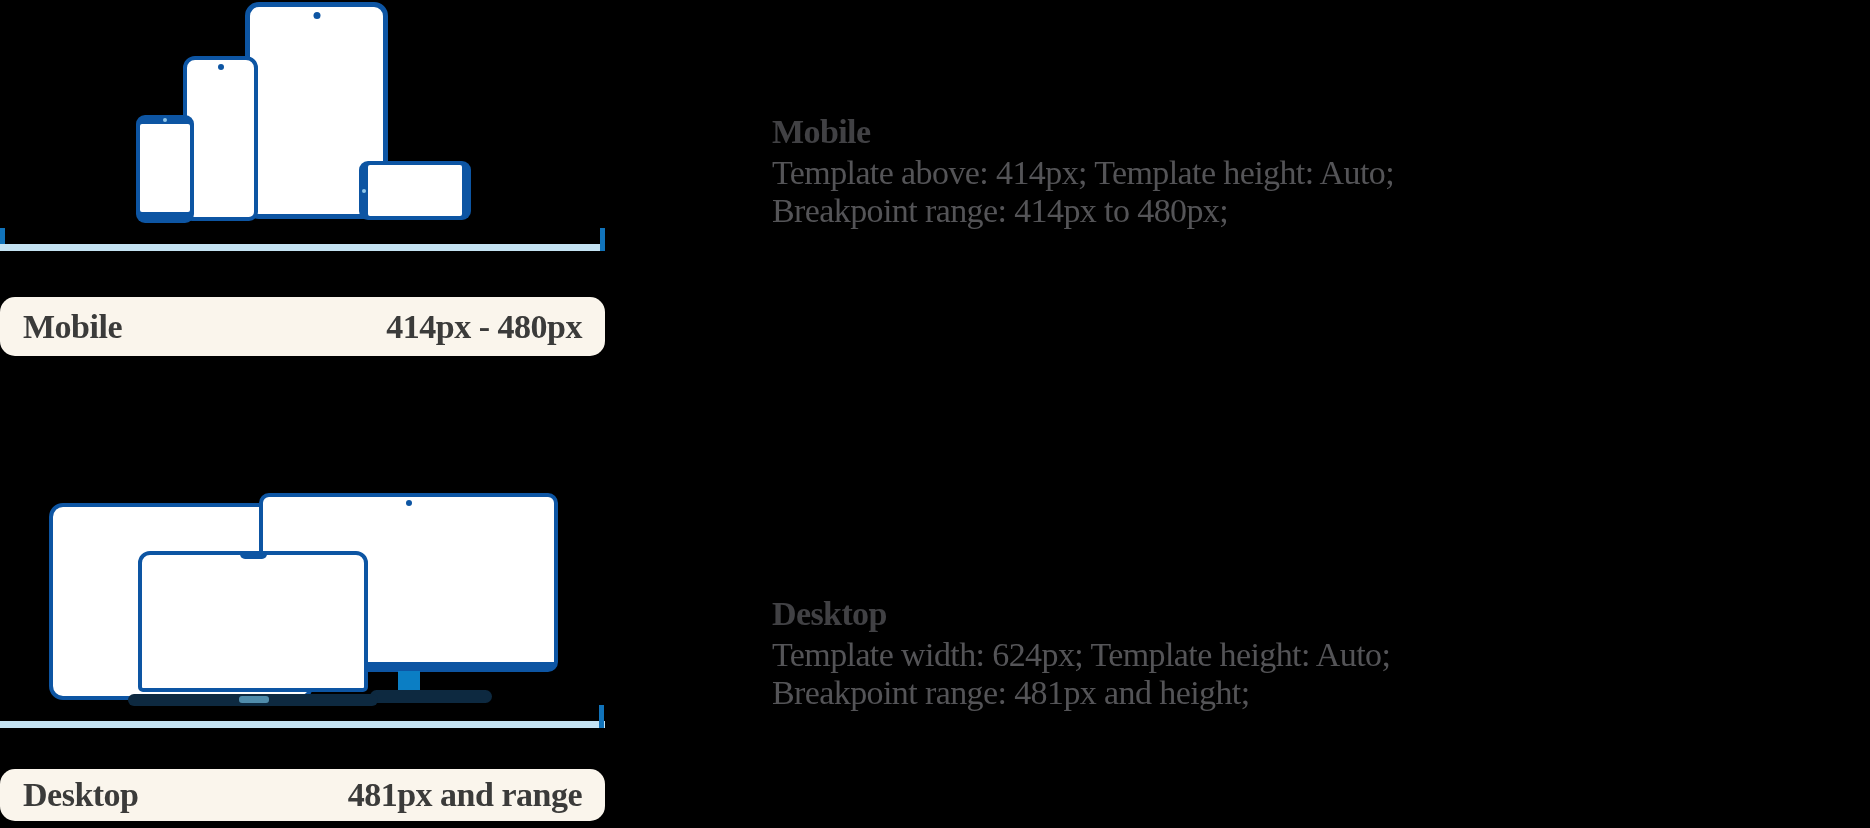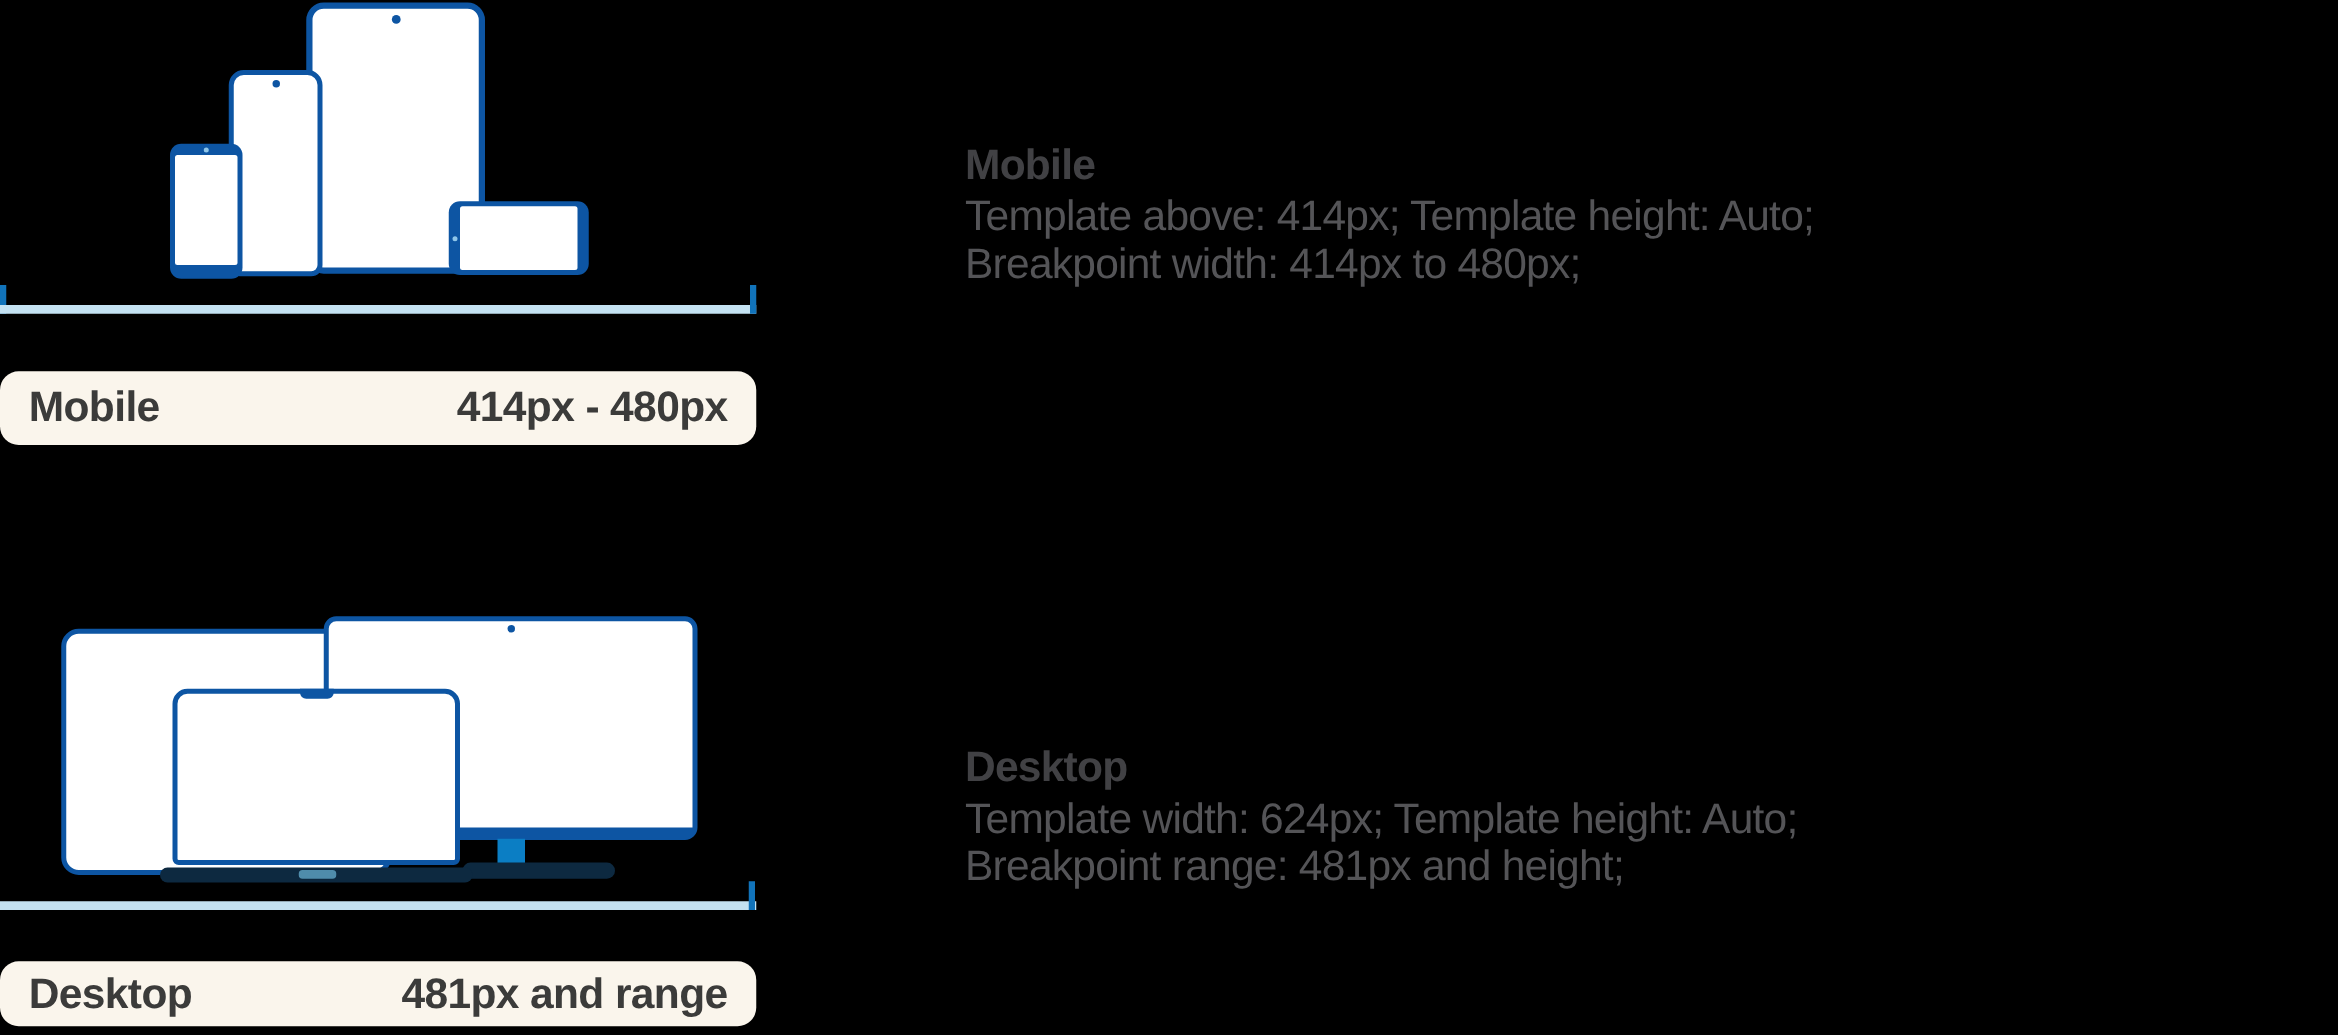--- a/index.html
+++ b/index.html
@@ -15,21 +15,21 @@
     --bar-text:#3b3b3a;
     --heading-text:#414144;
     --body-text:#545457;
   }
   html,body{margin:0;padding:0;background:var(--background);}
   .stage{
     position:relative;width:1870px;height:828px;overflow:hidden;
     background:var(--background);
     font-family:"Liberation Sans","DejaVu Sans",sans-serif;
   }
-  .abs{position:absolute;box-sizing:border-box;}
+  .abs{position:absolute;box-sizing:border-box;font-family:Liberation Serif, serif;}
 
   
   .frame{background:#fff;border:4px solid var(--device-blue);}
   .cam{position:absolute;border-radius:50%;background:var(--device-blue);}
   .cam-light{background:var(--camera-light);}
   .screen{position:absolute;background:#fff;}
 
   
   .tablet{left:245px;top:2px;width:143px;height:217px;border-width:5px;border-radius:14px;}
   .tablet .cam{left:50%;top:5px;width:7px;height:7px;transform:translateX(-50%);}
@@ -104,21 +104,21 @@
   <div class="abs tick m-right"></div>
 
   <div class="abs range-bar mobile">
     <span>Mobile</span>
     <span>414px - 480px</span>
   </div>
 
   <div class="abs info mobile">
     <div class="info-title">Mobile</div>
     <div class="info-line">Template above: 414px; Template height: Auto;</div>
-    <div class="info-line">Breakpoint width: 414px to 480px;</div>
+    <div class="info-line">Breakpoint range: 414px to 480px;</div>
   </div>
 
   <div class="abs frame display-left"></div>
   <div class="abs frame monitor">
     <span class="cam"></span>
   </div>
   <div class="abs monitor-neck"></div>
   <div class="abs monitor-base"></div>
   <div class="abs frame laptop-screen"></div>
   <div class="abs laptop-notch"></div>

